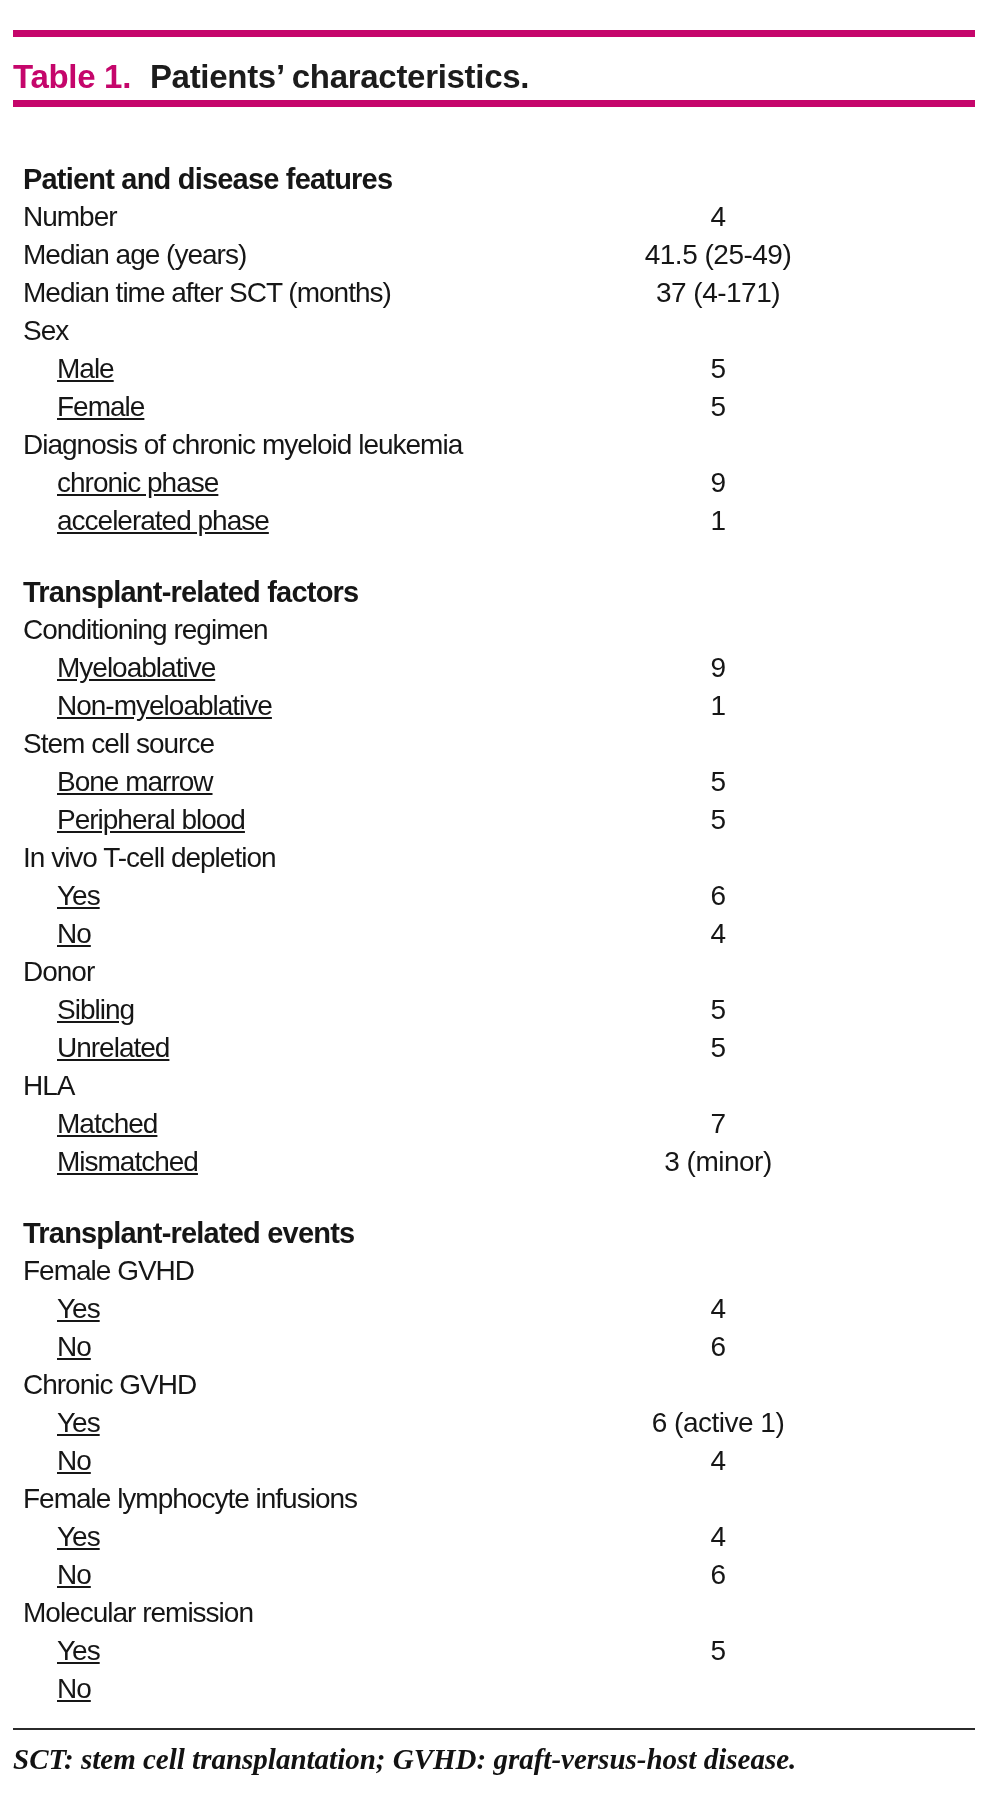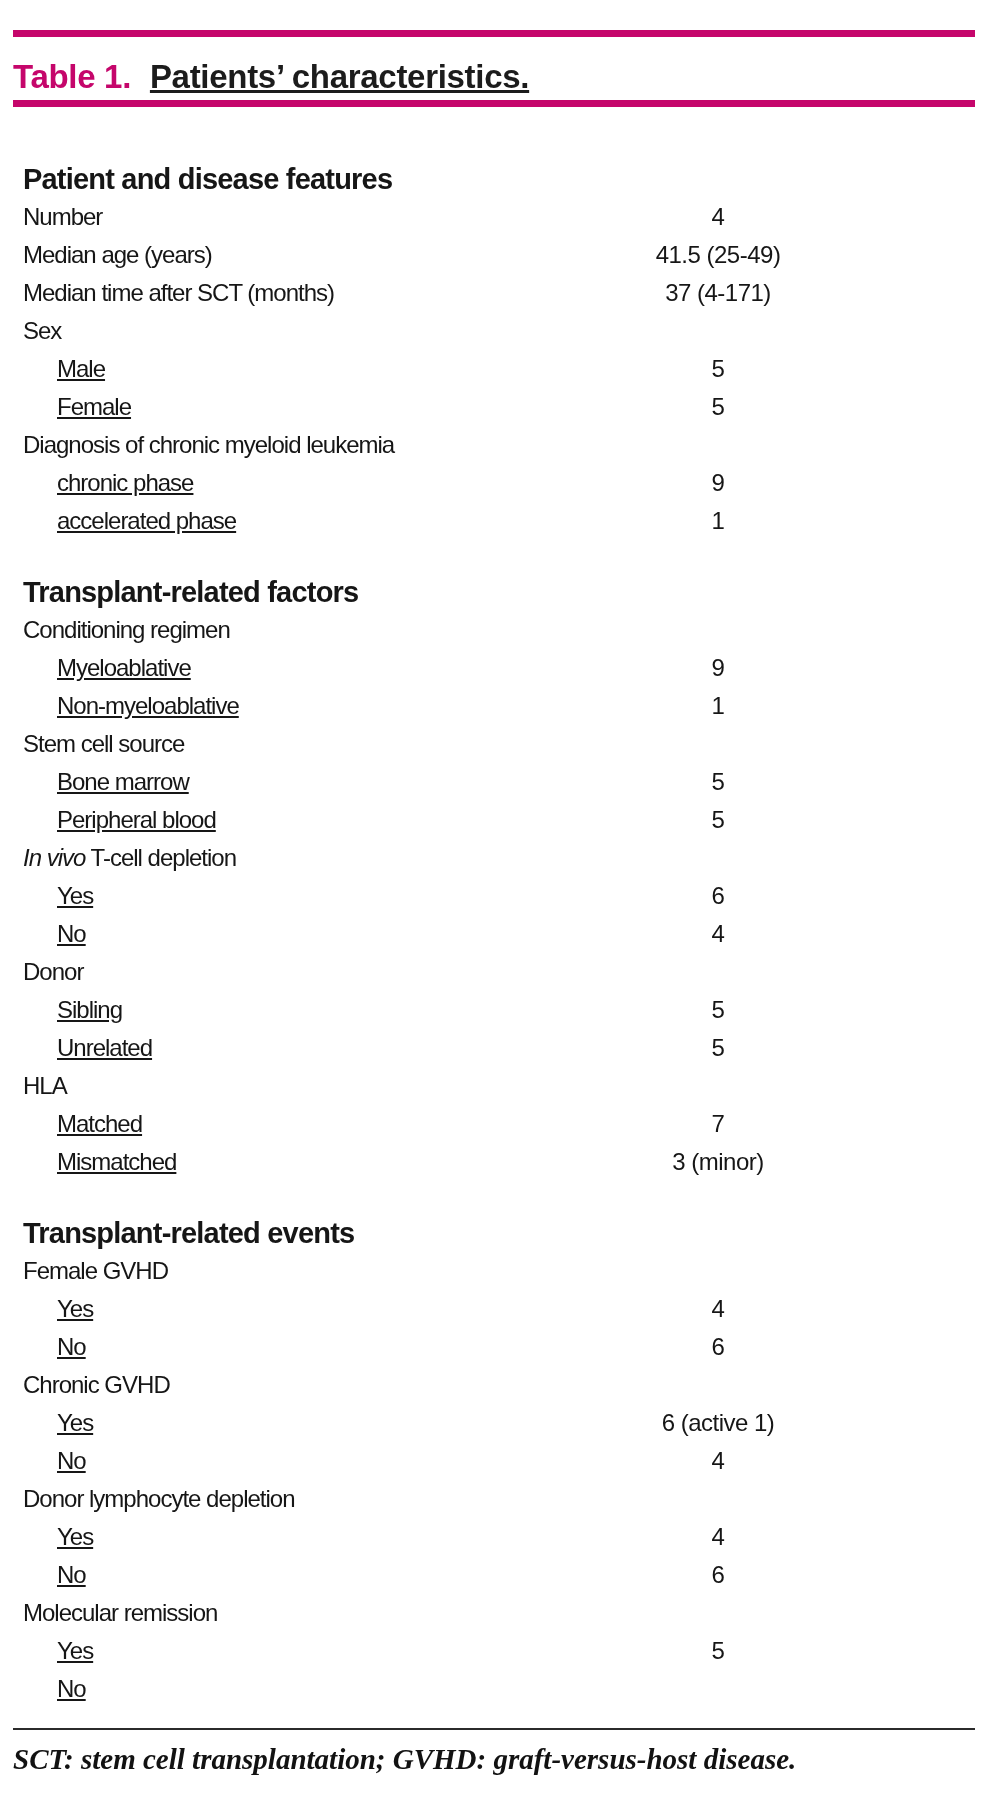--- a/index.html
+++ b/index.html
@@ -4,31 +4,31 @@
 <style>
   html,body{margin:0;padding:0;background:#ffffff;}
   .page{position:relative;width:988px;height:1800px;background:#ffffff;overflow:hidden;
         font-family:"Liberation Sans",sans-serif;color:#161616;}
   .content{position:absolute;left:13px;width:962px;top:0;}
   .accent-rule{height:7px;background:#C5066B;}
   .rule-top{margin-top:30px;}
   .title-row{margin-top:17px;height:46px;line-height:46px;
              font-size:33px;font-weight:bold;letter-spacing:-0.3px;white-space:nowrap;}
   .title-label{color:#C5066B;}
-  .title-text{color:#1c1c1c;margin-left:10px;text-decoration:underline;}
+  .title-text{color:#1c1c1c;margin-left:10px;}
   .table-area{margin-top:53px;}
   .section{margin:10px;}
   .section + .section{margin-top:33px;}
   .section-header{height:38px;line-height:38px;font-size:29px;font-weight:bold;
                   letter-spacing:-0.8px;white-space:nowrap;}
-  .row{position:relative;height:38px;line-height:38px;font-size:24px;letter-spacing:-1px;
+  .row{position:relative;height:38px;line-height:38px;font-size:28px;letter-spacing:-1px;
        white-space:nowrap;}
   .row-label{display:inline-block;}
   .row.indent .row-label{padding-left:34px;text-decoration:underline;}
-  .row-label .it{font-style:italic;}
+  .row-label .it{}
   .row-value{position:absolute;left:500px;top:0;width:390px;text-align:center;
              letter-spacing:-0.5px;}
   .footnote-rule{height:2px;background:#2b2b2b;margin-top:20px;}
   .footnote{margin-top:10px;font-family:"Liberation Serif",serif;font-style:italic;
             font-size:29px;line-height:38px;color:#121212;letter-spacing:0;font-weight:bold;}
 </style>
 </head>
 <body>
 
 <div class="page">
@@ -75,21 +75,21 @@
           <div class="row indent"><span class="row-label">Mismatched</span><span class="row-value">3 (minor)</span></div>
         </div>
         <div class="section">
           <div class="section-header">Transplant-related events</div>
           <div class="row"><span class="row-label">Female GVHD</span><span class="row-value"></span></div>
           <div class="row indent"><span class="row-label">Yes</span><span class="row-value">4</span></div>
           <div class="row indent"><span class="row-label">No</span><span class="row-value">6</span></div>
           <div class="row"><span class="row-label">Chronic GVHD</span><span class="row-value"></span></div>
           <div class="row indent"><span class="row-label">Yes</span><span class="row-value">6 (active 1)</span></div>
           <div class="row indent"><span class="row-label">No</span><span class="row-value">4</span></div>
-          <div class="row"><span class="row-label">Donor lymphocyte depletion</span><span class="row-value"></span></div>
+          <div class="row"><span class="row-label">Female lymphocyte infusions</span><span class="row-value"></span></div>
           <div class="row indent"><span class="row-label">Yes</span><span class="row-value">4</span></div>
           <div class="row indent"><span class="row-label">No</span><span class="row-value">6</span></div>
           <div class="row"><span class="row-label">Molecular remission</span><span class="row-value"></span></div>
           <div class="row indent"><span class="row-label">Yes</span><span class="row-value">5</span></div>
           <div class="row indent"><span class="row-label">No</span><span class="row-value"></span></div>
         </div>
       </div>
 
     <div class="footnote-rule"></div>
     <div class="footnote">SCT: stem cell transplantation; GVHD: graft-versus-host disease.</div>

